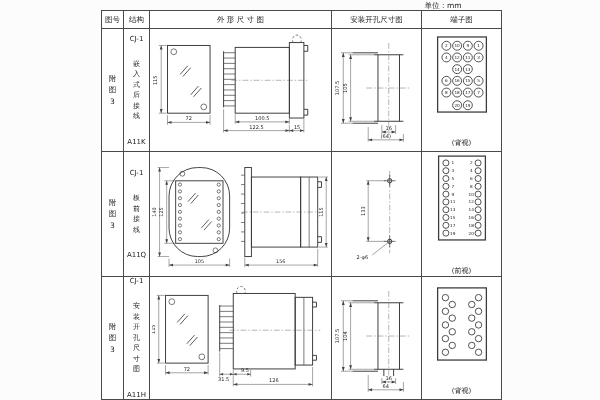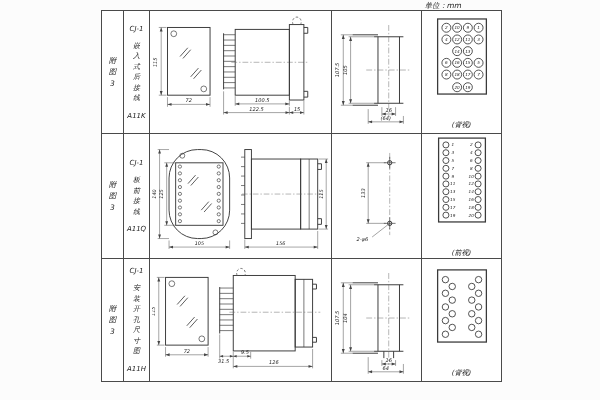--- a/index.html
+++ b/index.html
@@ -1,32 +1,32 @@
 <!DOCTYPE html>
 <html><head>
 <meta charset="utf-8">
 <style>
   html,body{margin:0;padding:0;}
   body{
     width:600px;height:400px;background:#fcfcfc;color:#222;
     font-family:"DejaVu Sans",sans-serif;position:relative;overflow:hidden;
   }
-  .page{position:absolute;inset:0;font-style:italic;}
+  .page{position:absolute;inset:0;}
   .unit-label{position:absolute;top:1px;left:408px;width:70px;text-align:center;font-size:7.5px;}
   table.spec{
     position:absolute;left:101px;top:10px;width:400px;
     border-collapse:collapse;table-layout:fixed;background:#fff;
   }
   .spec td,.spec th{
     border:1px solid #4a4a4a;padding:0;text-align:center;vertical-align:middle;
     font-weight:normal;font-size:7.5px;color:#222;overflow:hidden;
   }
   .spec tr.hdr{height:18px;}
   .spec tr.body-row{height:123px;}
-  .vtext{width:10px;margin:4px auto;line-height:1.5;word-break:break-all;font-size:7.5px;}
+  .vtext{width:10px;margin:12px auto;line-height:1.5;word-break:break-all;font-size:7.5px;}
   .struct{display:flex;flex-direction:column;align-items:center;gap:4px;font-size:7px;}
   .struct .vtext{font-size:7px;}
   .cap{font-size:7px;text-align:center;margin-top:18px;}
   
   .ln{fill:none;stroke:#3a3a3a;stroke-width:1;}
   .thin{fill:none;stroke:#3a3a3a;stroke-width:0.7;}
   .dim{fill:none;stroke:#555;stroke-width:0.55;}
   .cl{fill:none;stroke:#666;stroke-width:0.5;stroke-dasharray:6 2 1.5 2;}
   .dsh{fill:none;stroke:#555;stroke-width:0.8;stroke-dasharray:2.5 2;}
   .hatch{fill:none;stroke:#444;stroke-width:0.9;}
@@ -45,20 +45,27 @@
   <table class="spec">
     <colgroup>
       <col style="width:22px">
         <col style="width:26px">
         <col style="width:182px">
       <col style="width:90px">
         <col style="width:80px">
     </colgroup>
 
     <tbody>
+        <tr class="hdr">
+      <th>图号</th>
+      <th>结构</th>
+      <th>外 形 尺 寸 图</th>
+      <th>安装开孔尺寸图</th>
+      <th>端子图</th>
+    </tr>
 
     <tr class="body-row">
       <td>
         <div class="vtext">附图3</div>
       </td>
       <td>
         <div class="struct">
           <div>CJ-1</div>
           <div class="vtext">嵌入式后接线</div>
           <div>A11K</div>

